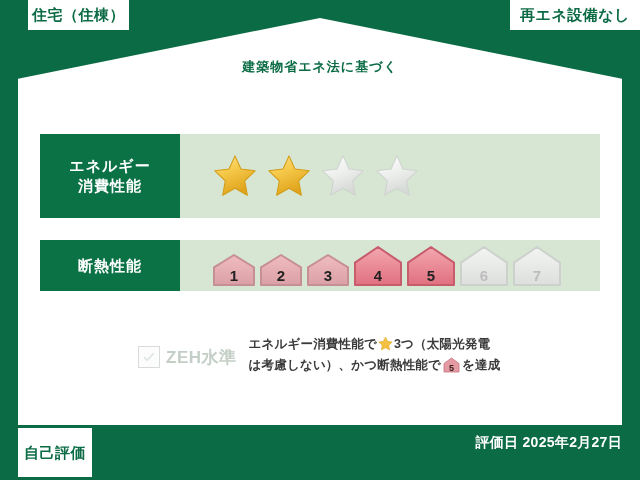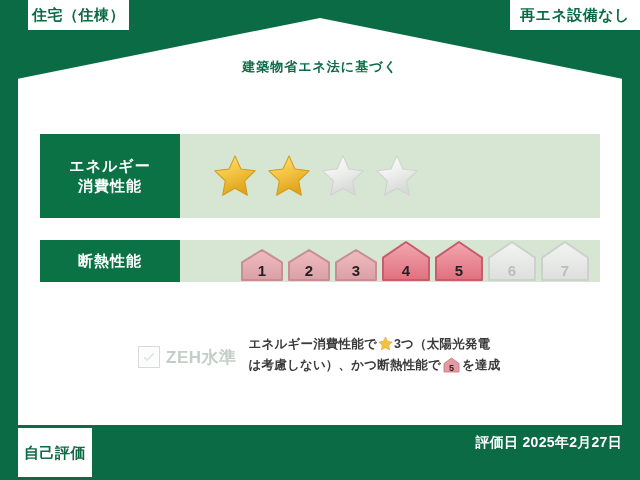--- a/index.html
+++ b/index.html
@@ -71,21 +71,21 @@
   .perf-row {
     position: absolute;
     left: 40px;
     width: 560px;
     display: flex;
     align-items: stretch;
     background: #d6e6d3;
     z-index: 4;
   }
   #row-energy { top: 134px; height: 84px; }
-  #row-insul  { top: 240px; height: 42px; gap: 28px; }
+  #row-insul  { top: 240px; height: 51px; }
 
   .row-label {
     background: #0b7246;
     color: #ffffff;
     font-weight: bold;
     font-size: 15px;
     letter-spacing: 1px;
     line-height: 20px;
     display: flex;
     flex-direction: column;

